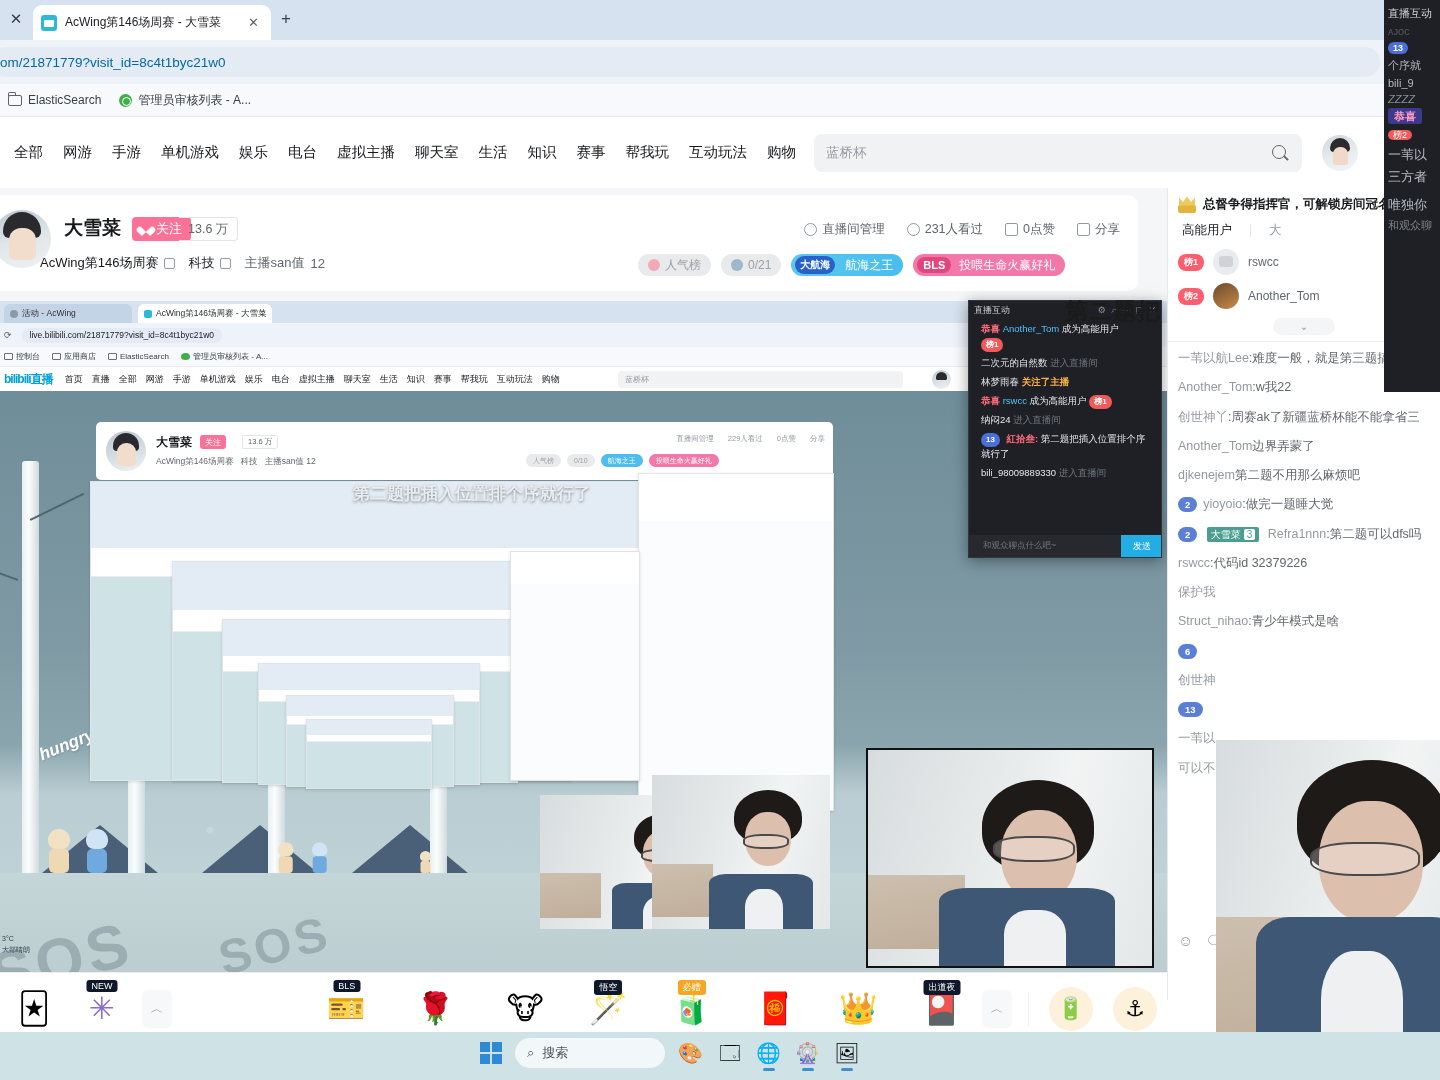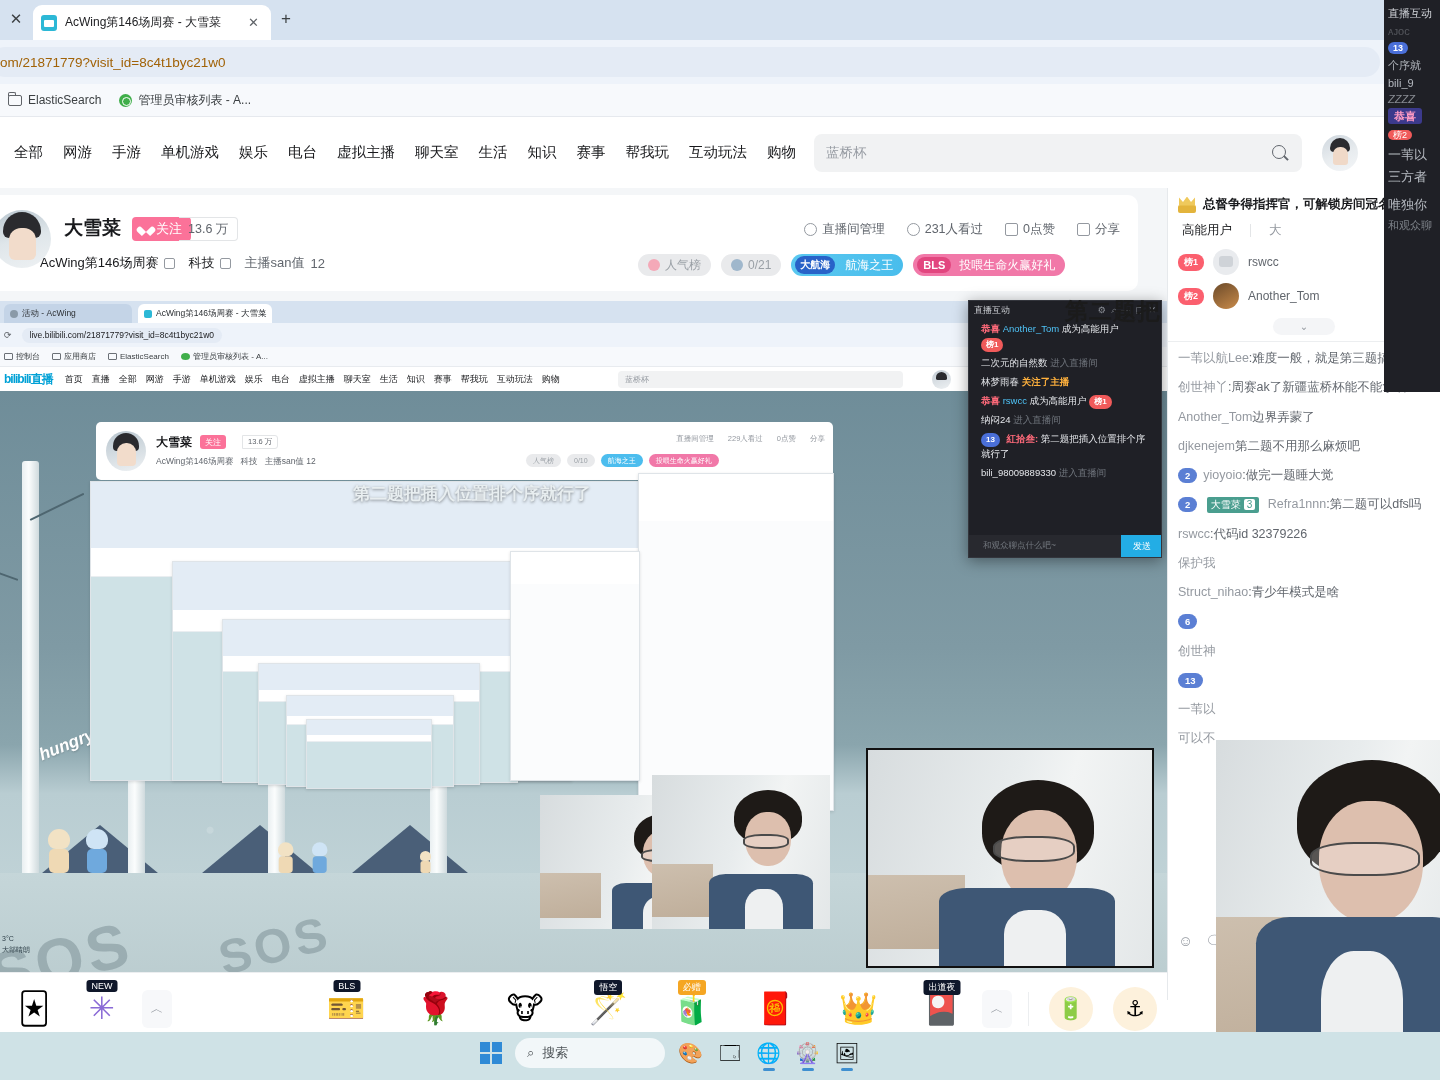--- a/index.html
+++ b/index.html
@@ -45,21 +45,21 @@
 
   .chrome-omnibar {
     position: absolute; left: 0; top: 40px; width: 1440px; height: 44px;
     background: #eef3fa;
   }
   .omni-field {
     position: absolute; left: -10px; top: 7px; width: 1390px; height: 30px;
     background: #e4ebf5; border-radius: 15px;
     display: flex; align-items: center; padding-left: 10px;
   }
-  .omni-url { font-size: 13.5px; color: #a16207; white-space: nowrap; }
+  .omni-url { font-size: 13.5px; color: #0369a1; white-space: nowrap; }
 
   .chrome-bookmarks {
     position: absolute; left: 0; top: 84px; width: 1440px; height: 33px;
     background: #f7f9fc; display: flex; align-items: center; padding-left: 8px;
     border-bottom: 1px solid #e6e9ee;
   }
   .bm { display: flex; align-items: center; margin-right: 18px; font-size: 12px; color: #3c4043; white-space: nowrap;}
   .bm-folder {
     width: 14px; height: 11px; border: 1.4px solid #5f6368; border-radius: 2px;
     margin-right: 6px; position: relative;
@@ -908,20 +908,21 @@
       <div class="rank-row">
         <span class="rank-pill">榜2</span>
         <span class="rank-av cat"></span>
         <span class="rank-name">Another_Tom</span>
       </div>
       <div class="rank-more">⌄</div>
     </div>
     <div class="chat-divider"></div>
     <div class="chat-list">
       <div class="cmsg"><span class="cn">一苇以航Lee</span><span class="ct">:难度一般，就是第三题搞得比较蛋</span></div>
+      <div class="cmsg"><span class="cn">Another_Tom</span><span class="ct">:w我22</span></div>
       <div class="cmsg"><span class="cn">创世神丫</span><span class="ct">:周赛ak了新疆蓝桥杯能不能拿省三</span></div>
       <div class="cmsg"><span class="cn">Another_Tom</span><span class="ct">边界弄蒙了</span></div>
       <div class="cmsg"><span class="cn">djkenejem</span><span class="ct">第二题不用那么麻烦吧</span></div>
       <div class="cmsg"><span class="cbadge">2</span><span class="cn">yioyoio</span><span class="ct">:做完一题睡大觉</span></div>
       <div class="cmsg">
         <span class="cbadge">2</span>
         <span class="fanbadge"><span>大雪菜</span><span class="lv">3</span></span>
         <span class="cn">Refra1nnn</span><span class="ct">:第二题可以dfs吗</span>
       </div>
       <div class="cmsg"><span class="cn">rswcc</span><span class="ct">:代码id 32379226</span></div>

